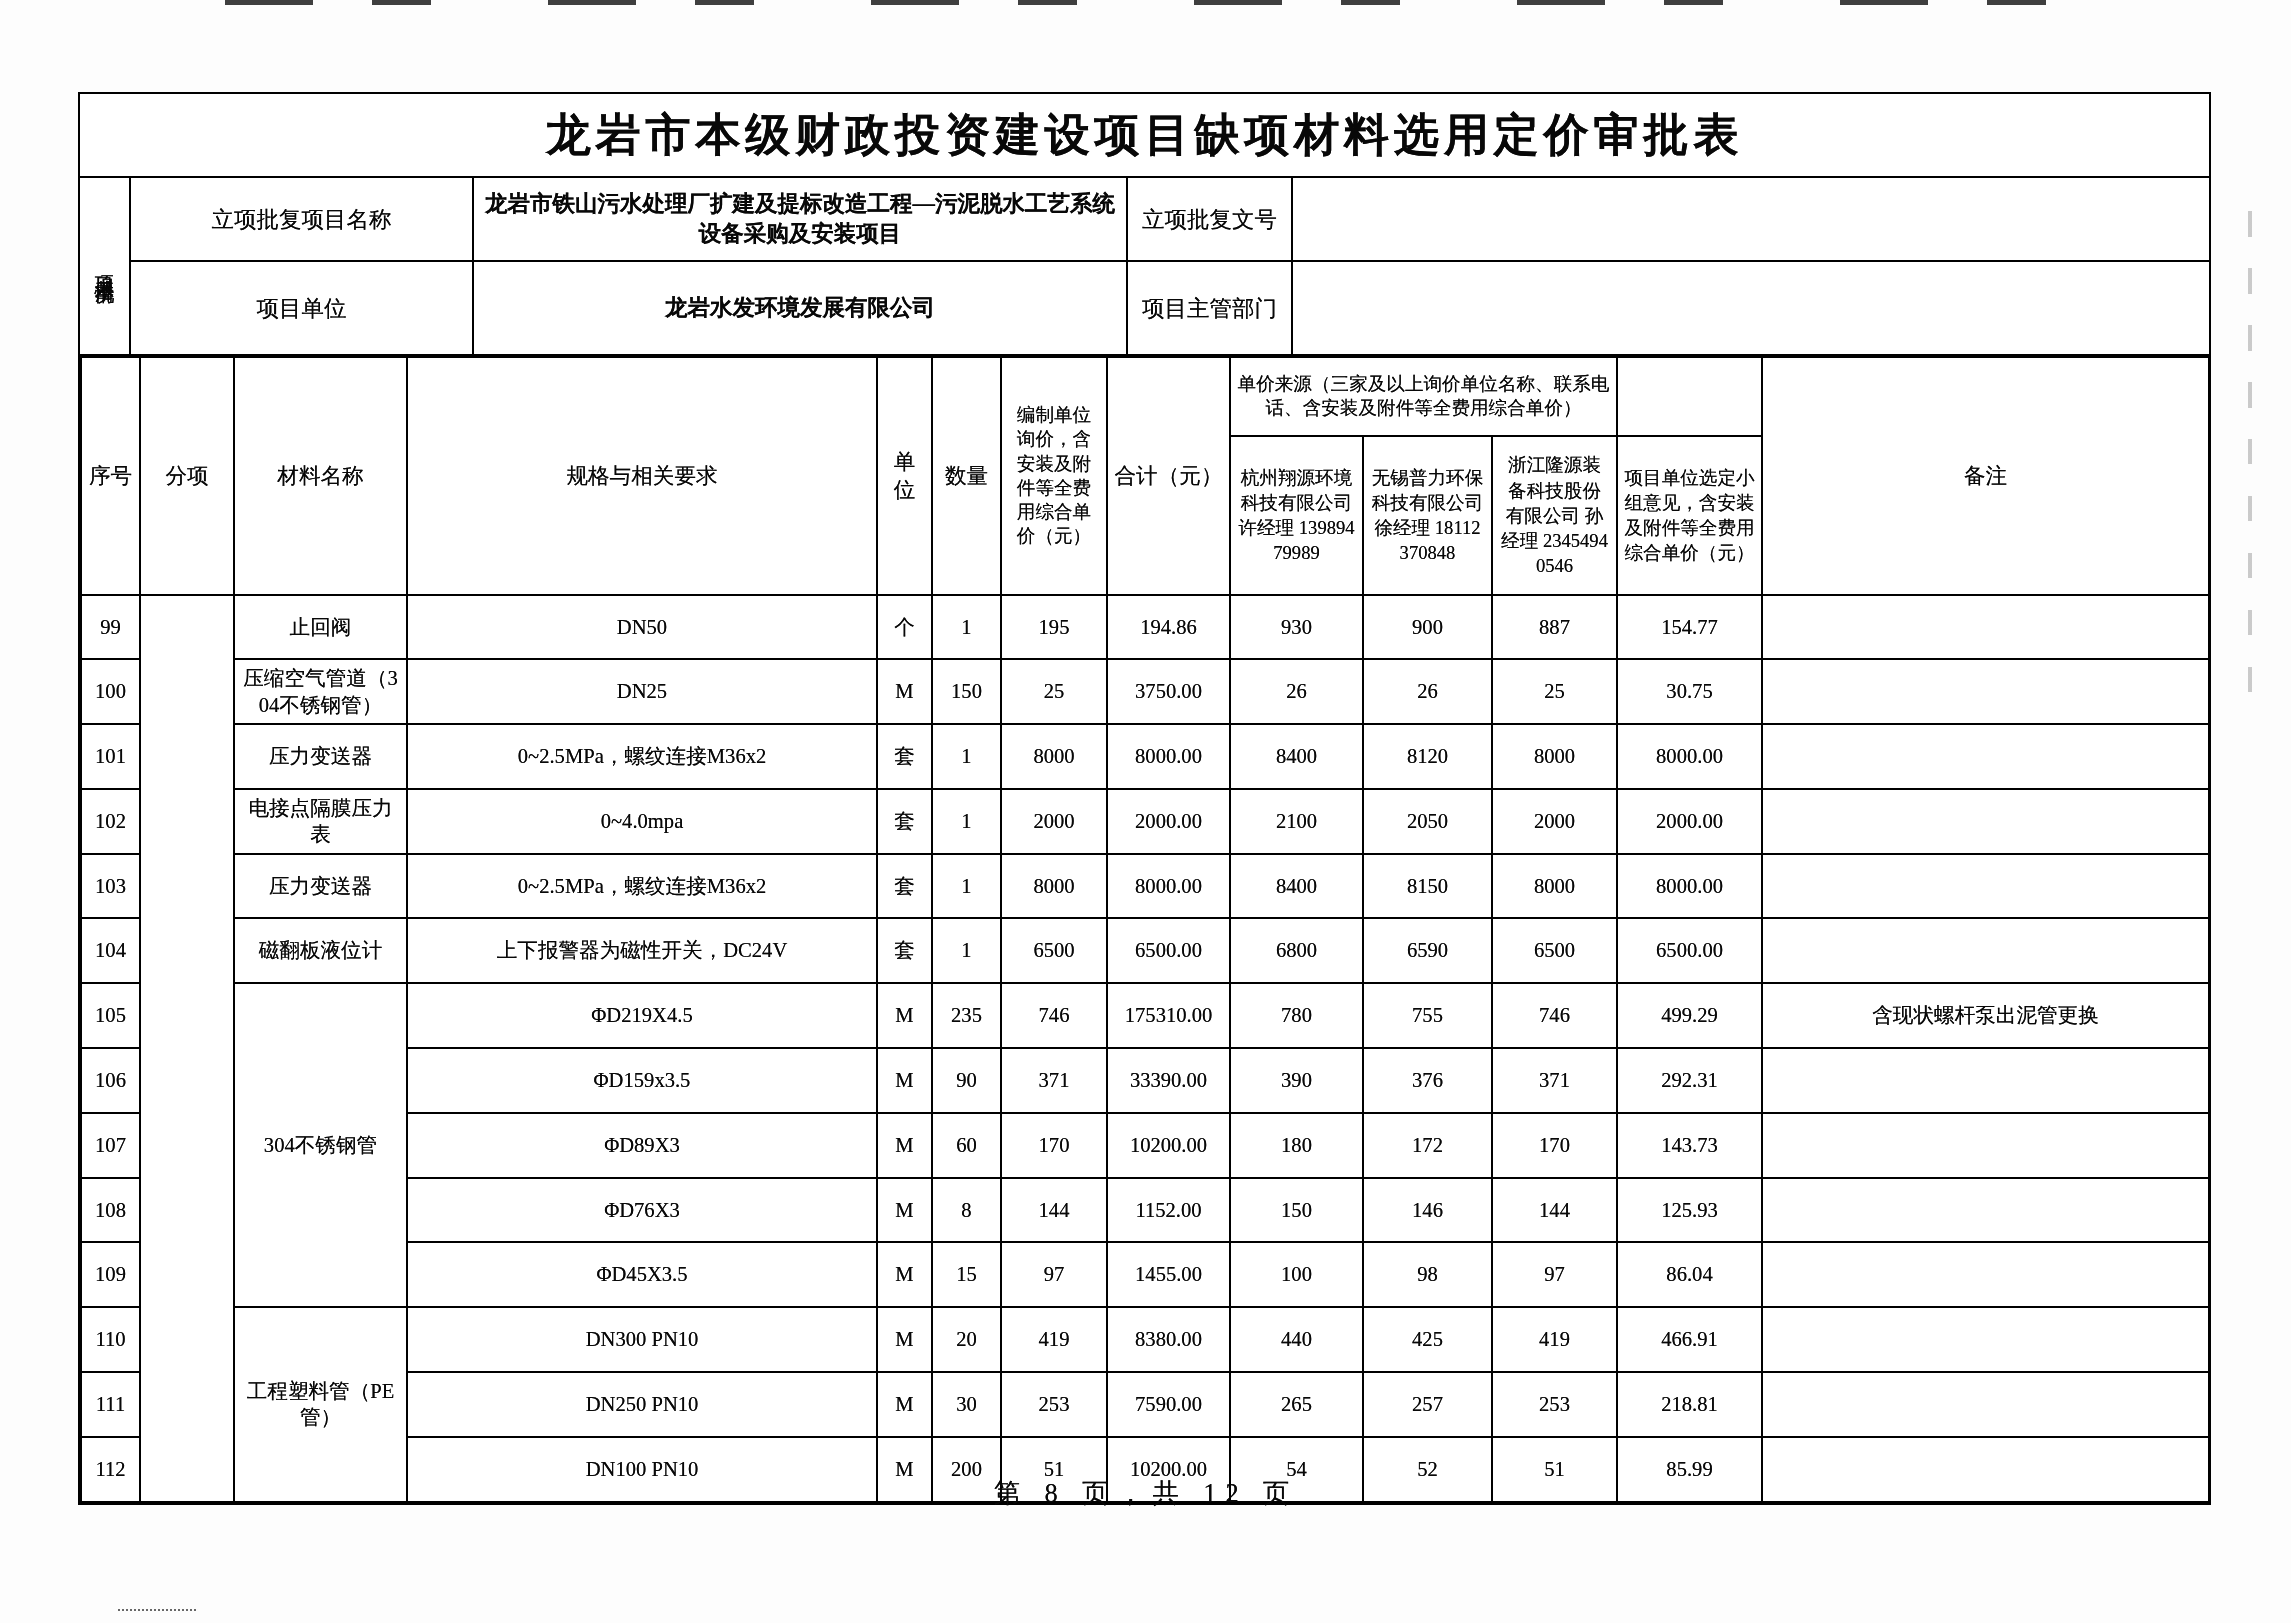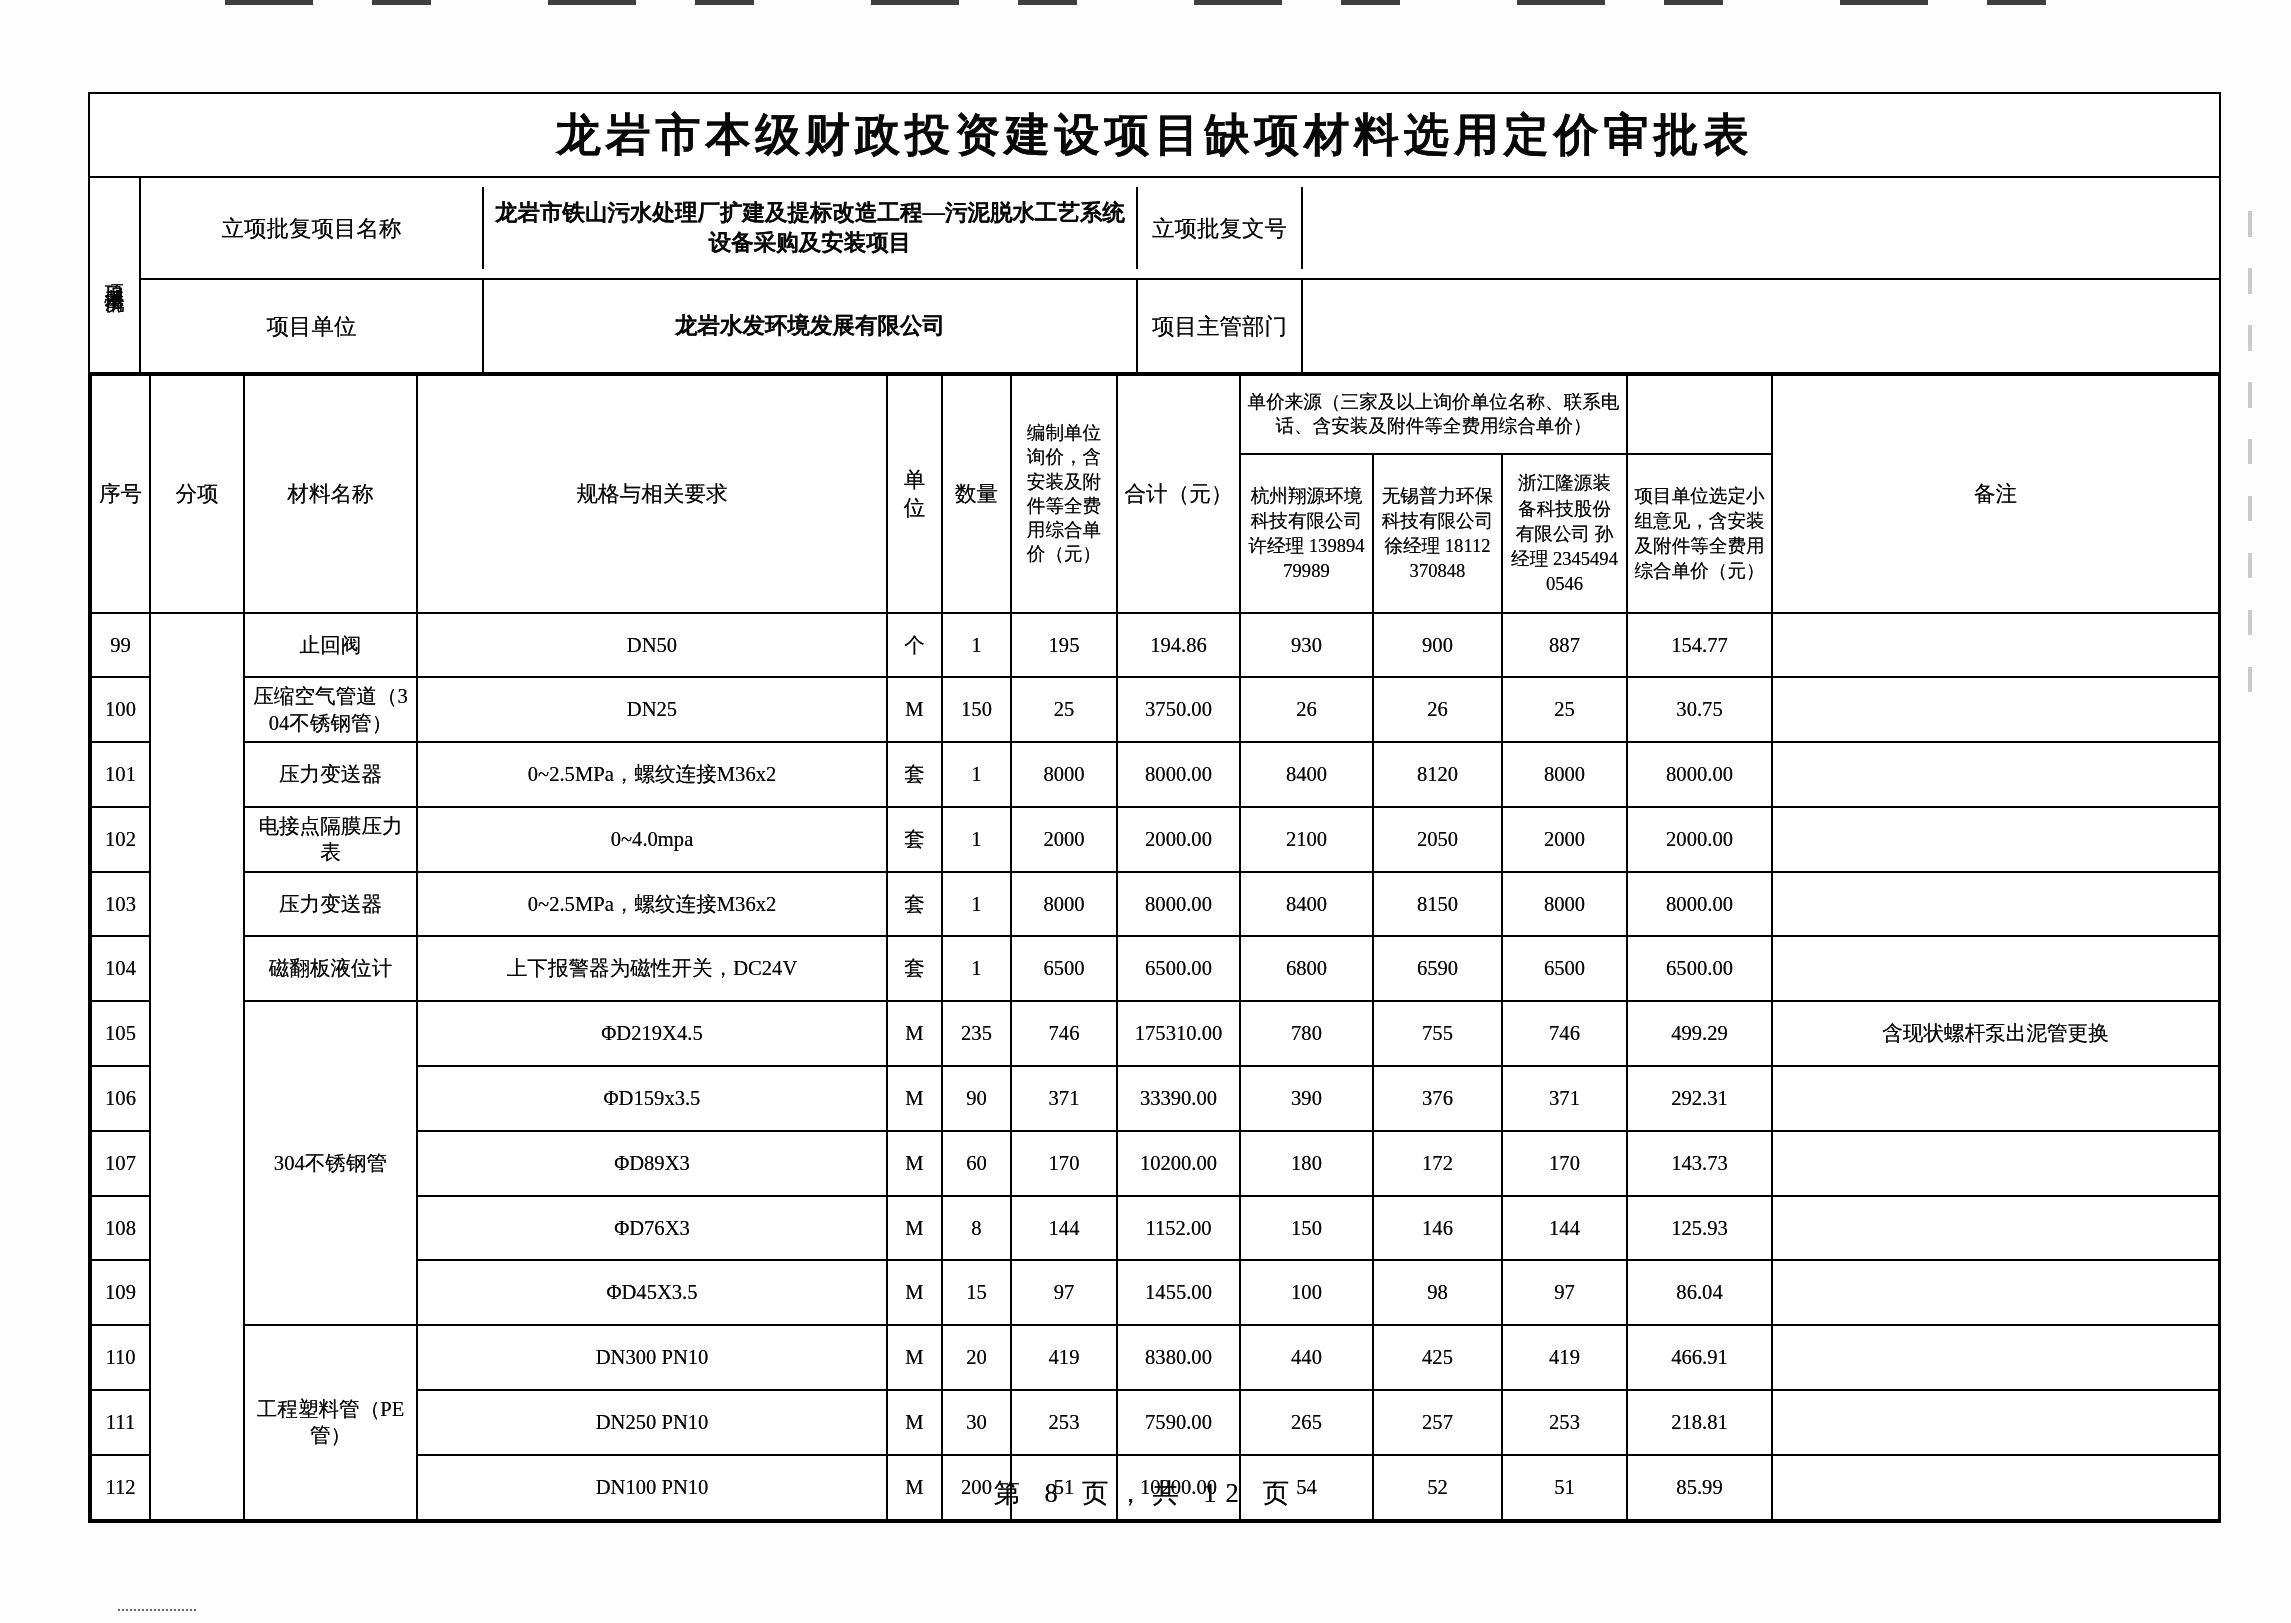--- a/index.html
+++ b/index.html
@@ -4,40 +4,40 @@
 <style>
   html,body{margin:0;padding:0;}
   body{
     width:2292px;height:1623px;position:relative;
     background:#fdfdfd;overflow:hidden;
     font-family:"Liberation Serif","DejaVu Serif",serif;
     color:#0b0b0b;
   }
   .page{position:absolute;inset:0;filter:grayscale(1) contrast(1.03);}
   .sheet{
-    position:absolute;left:88px;top:92px;width:2129px;
+    position:absolute;left:78px;top:92px;width:2129px;
     border:2.9px solid #000;background:#fff;
     text-shadow:0 0 0.6px rgba(0,0,0,.75);
   }
   
   .title-band{
     height:82px;border-bottom:2.9px solid #000;
     display:flex;align-items:center;justify-content:center;
     font-size:45px;font-weight:bold;letter-spacing:4.9px;
   }
   
   .info-band{display:flex;border-bottom:2.9px solid #000;}
   .vlabel{
     width:49px;border-right:2px solid #000;
     display:flex;align-items:center;justify-content:center;
     writing-mode:vertical-lr;text-orientation:upright;
     font-size:19.6px;letter-spacing:2px;padding:3.9px 0;
   }
   .info-rows{flex:1;display:flex;flex-direction:column;}
-  .info-row{display:flex;min-height:82px;margin-top:9px;}
+  .info-row{display:flex;min-height:82px;}
   .info-row + .info-row{border-top:2px solid #000;min-height:92px;}
   .info-cell{
     display:flex;align-items:center;justify-content:center;
     text-align:center;font-size:22.5px;padding:5.9px 9.8px;box-sizing:border-box;
   }
   .lbl1{width:343px;border-right:2px solid #000;}
   .val1{width:654px;border-right:2px solid #000;font-weight:bold;line-height:1.35;}
   .lbl2{width:165px;border-right:2px solid #000;}
   .val2{flex:1;}
   

